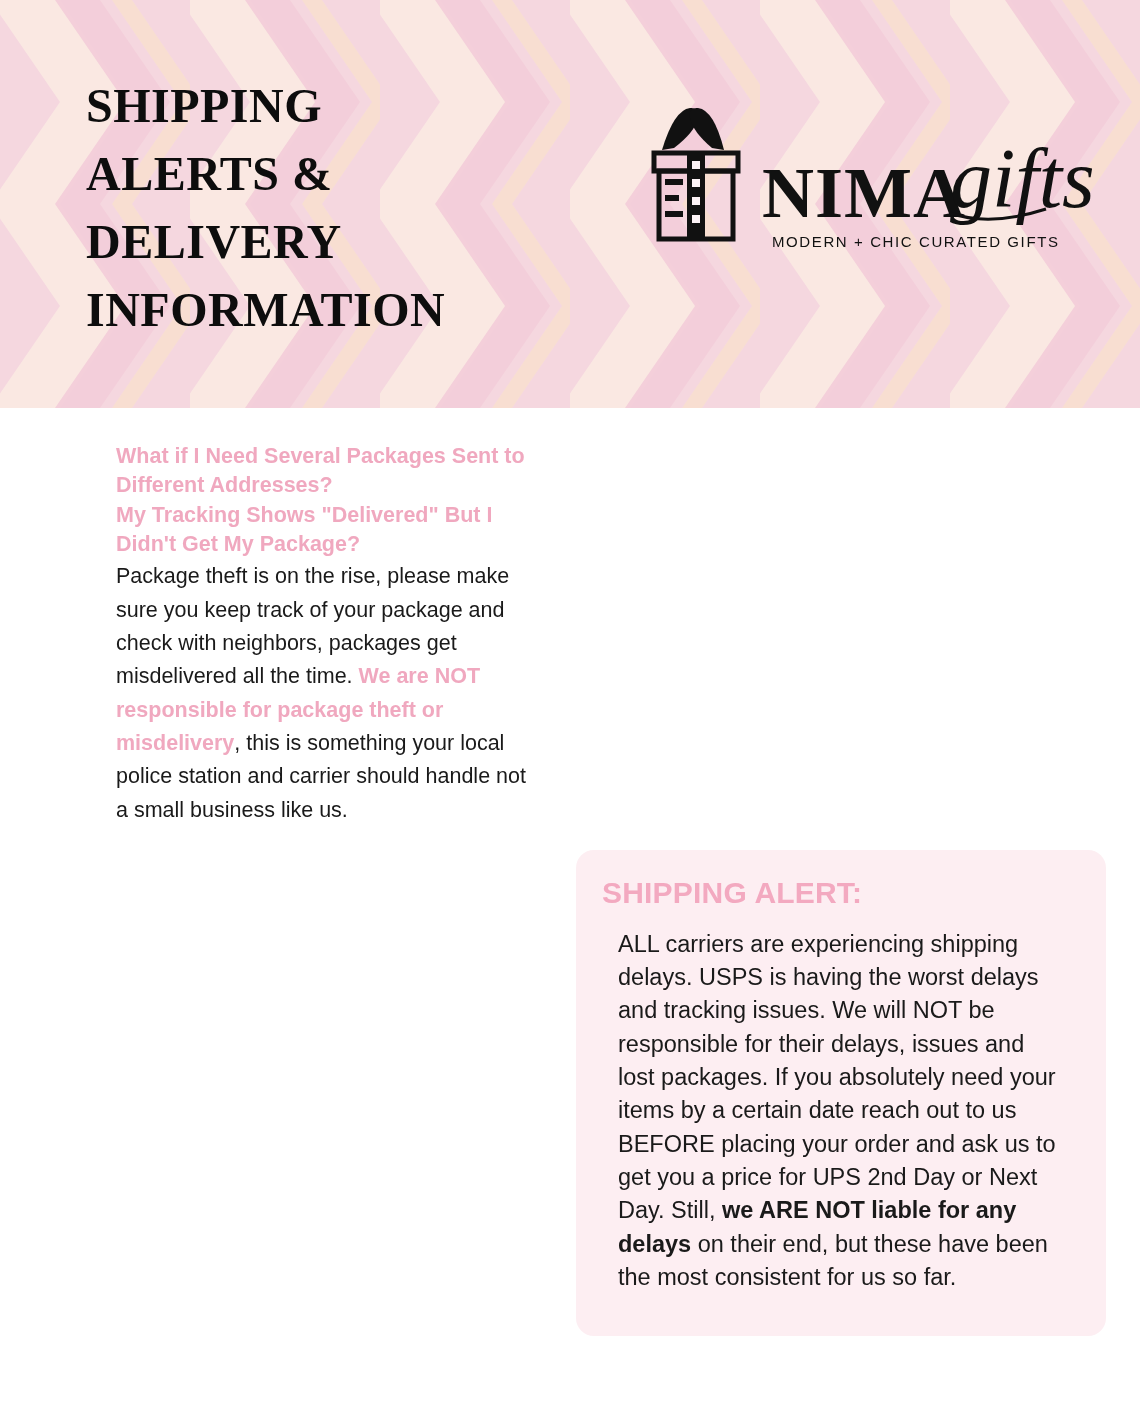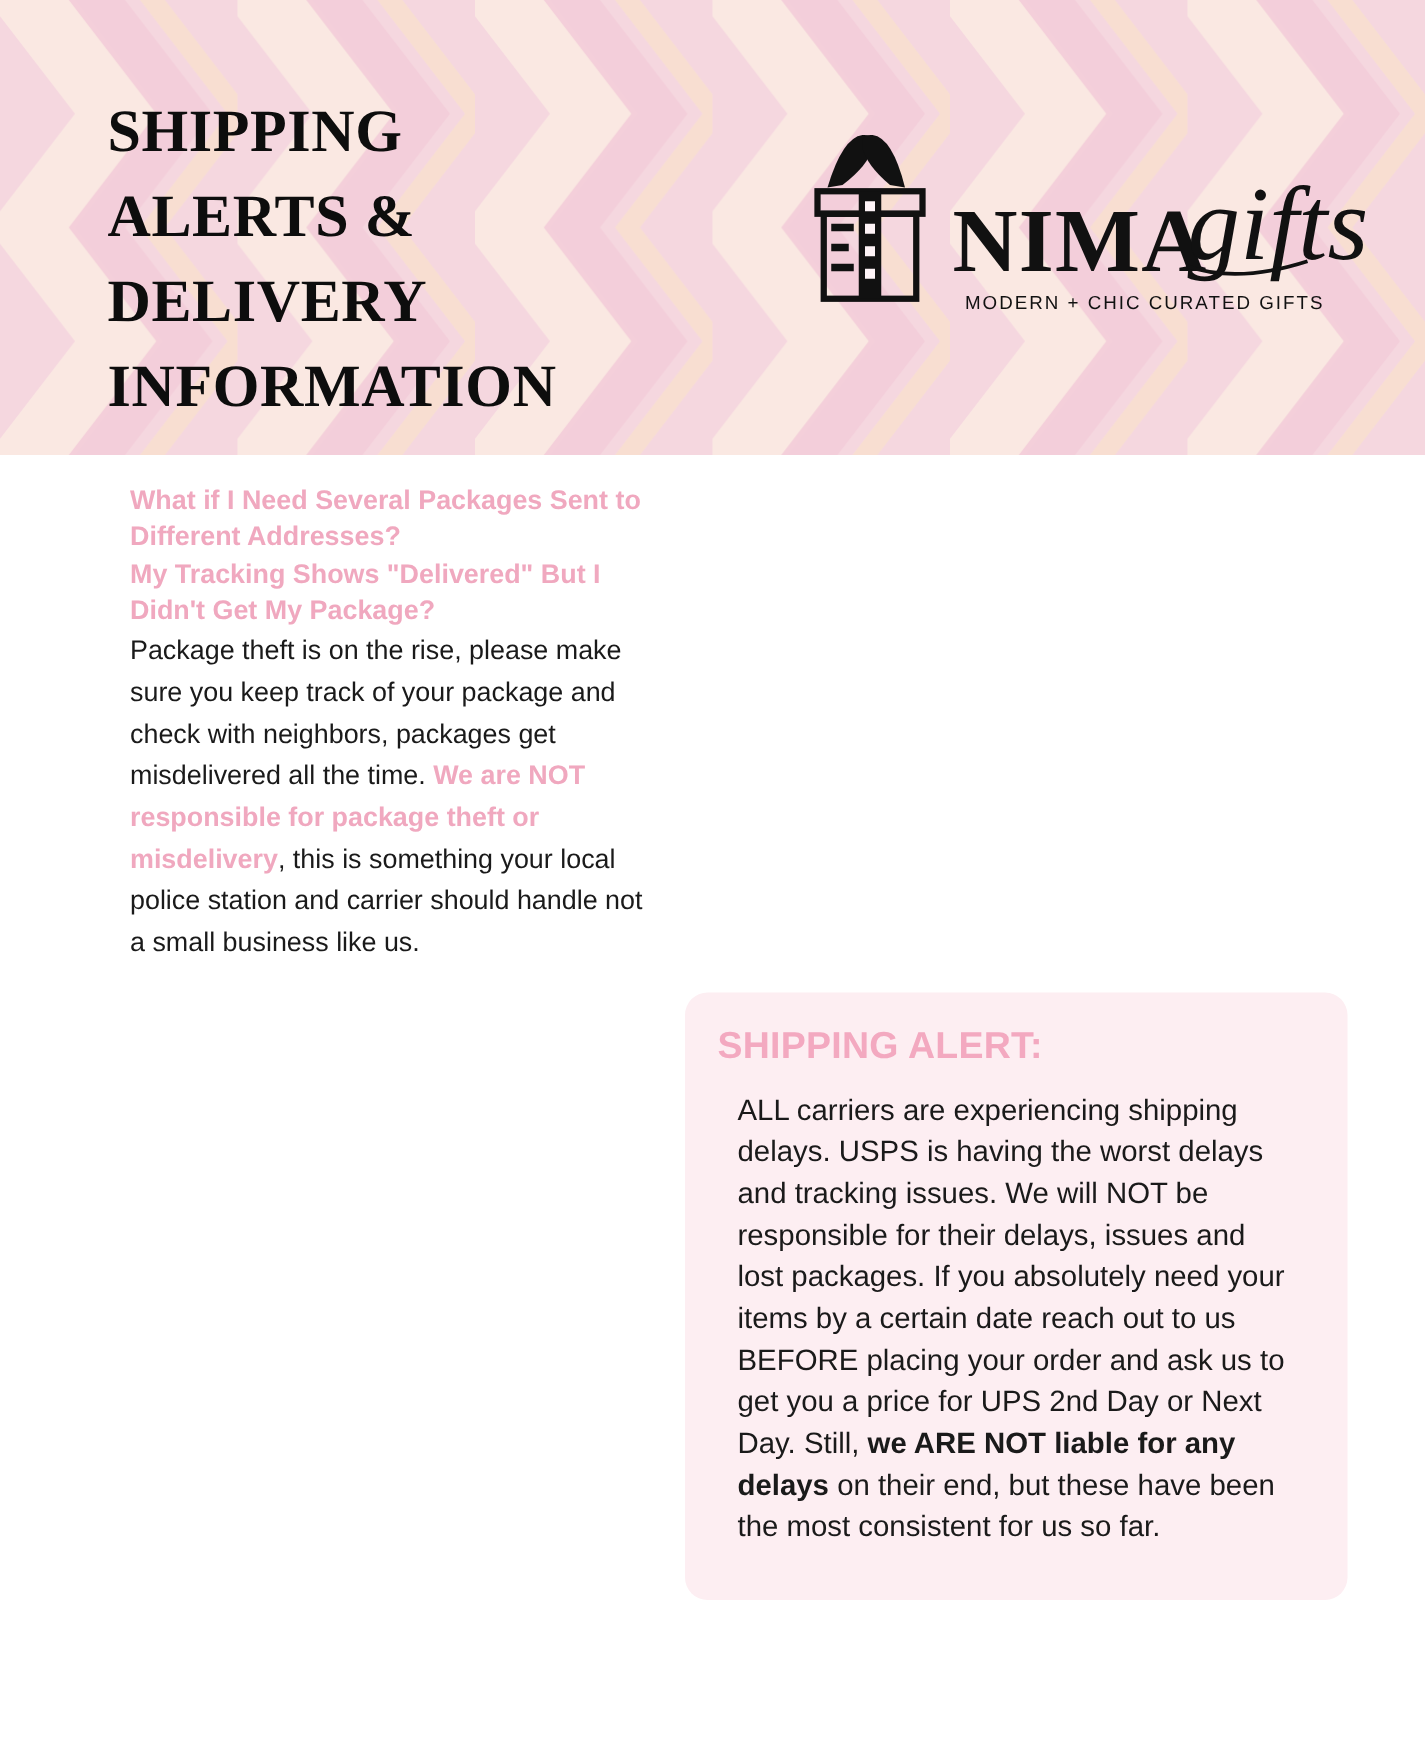--- a/index.html
+++ b/index.html
@@ -13,21 +13,21 @@
     font-family: "Liberation Sans", sans-serif;
     color: #1a1a1a;
     overflow: hidden;
     position: relative;
   }
 
   
   .header {
     position: relative;
     width: 1140px;
-    height: 364px;
+    height: 408px;
     background: #15803d;
     overflow: hidden;
   }
   .header-pattern {
     position: absolute;
     inset: 0;
     width: 100%;
     height: 100%;
   }
   .header-inner {
@@ -56,21 +56,21 @@
   }
   .logo-svg {
     width: 460px;
     height: 170px;
     display: block;
   }
 
   
   .content {
     position: relative;
-    padding: 0;
+    padding: 12px;
   }
 
   .two-col {
     position: relative;
     height: 615px;
   }
 
   .col-left {
     position: absolute;
     left: 104px;
@@ -93,21 +93,21 @@
   }
   .q-body.tight { margin-bottom: 16px; }
   .pink-bold {
     color: #f0a8bf;
     font-weight: bold;
   }
 
   
   .alert-card {
     position: absolute;
-    left: 548px;
+    left: 564px;
     top: 430px;
     width: 530px;
     box-sizing: border-box;
     background: #fdeef2;
     border-radius: 18px;
     padding: 24px 26px 26px 26px;
   }
   .alert-title {
     color: #f3a9c0;
     font-size: 30px;

